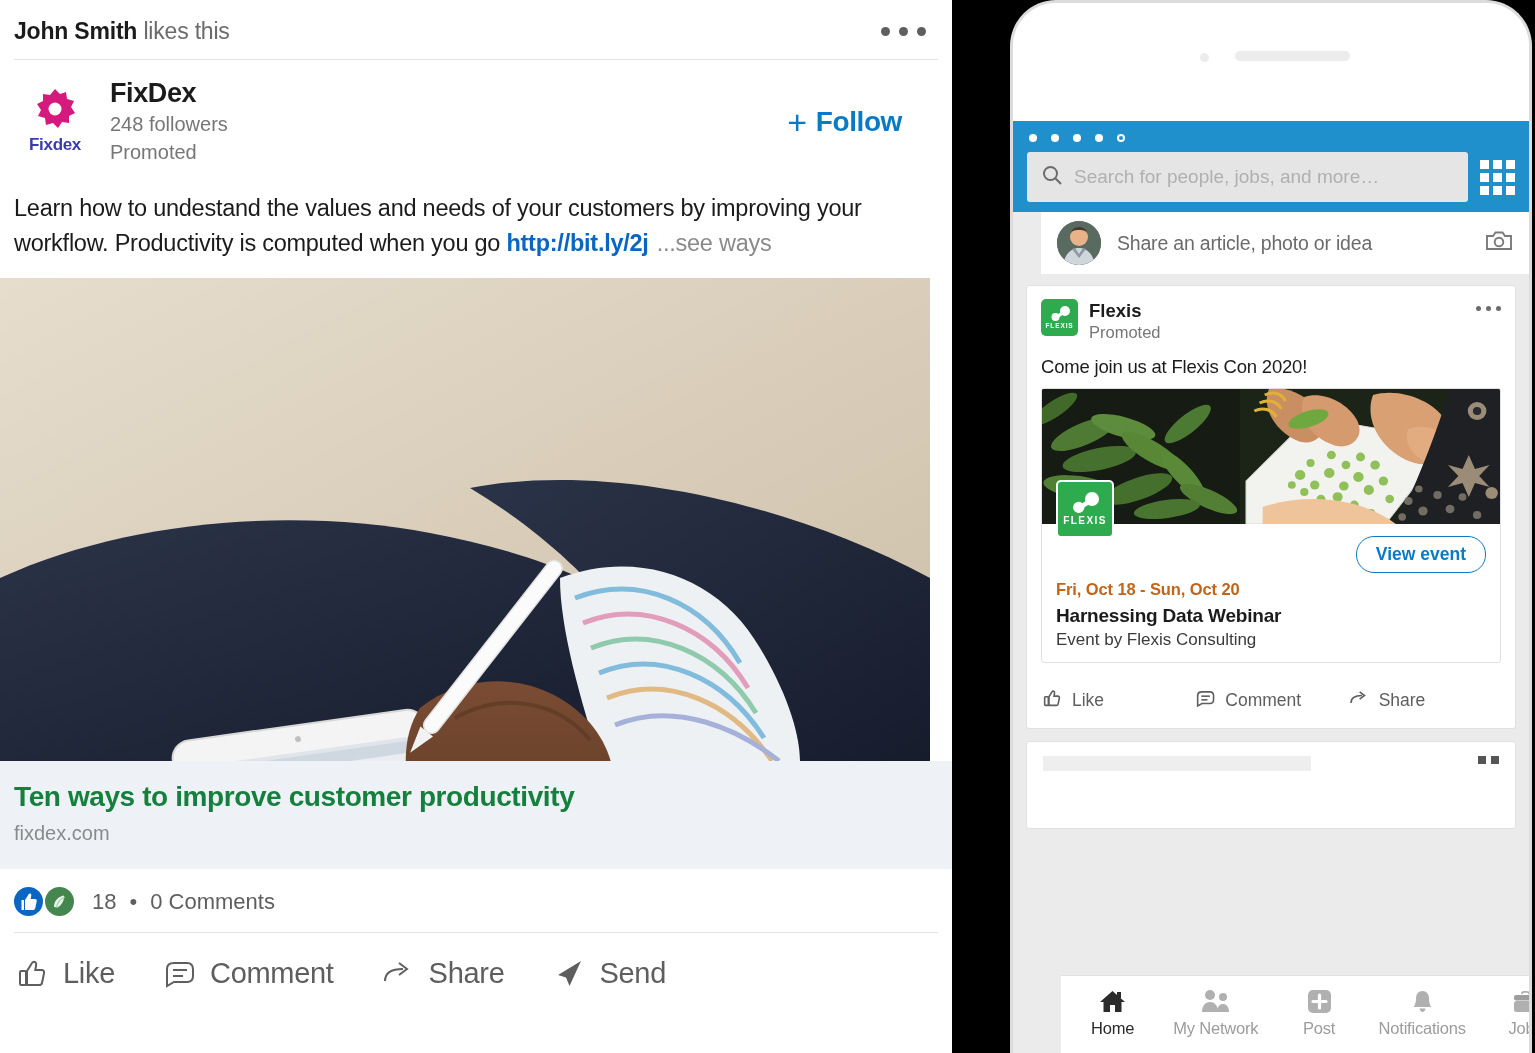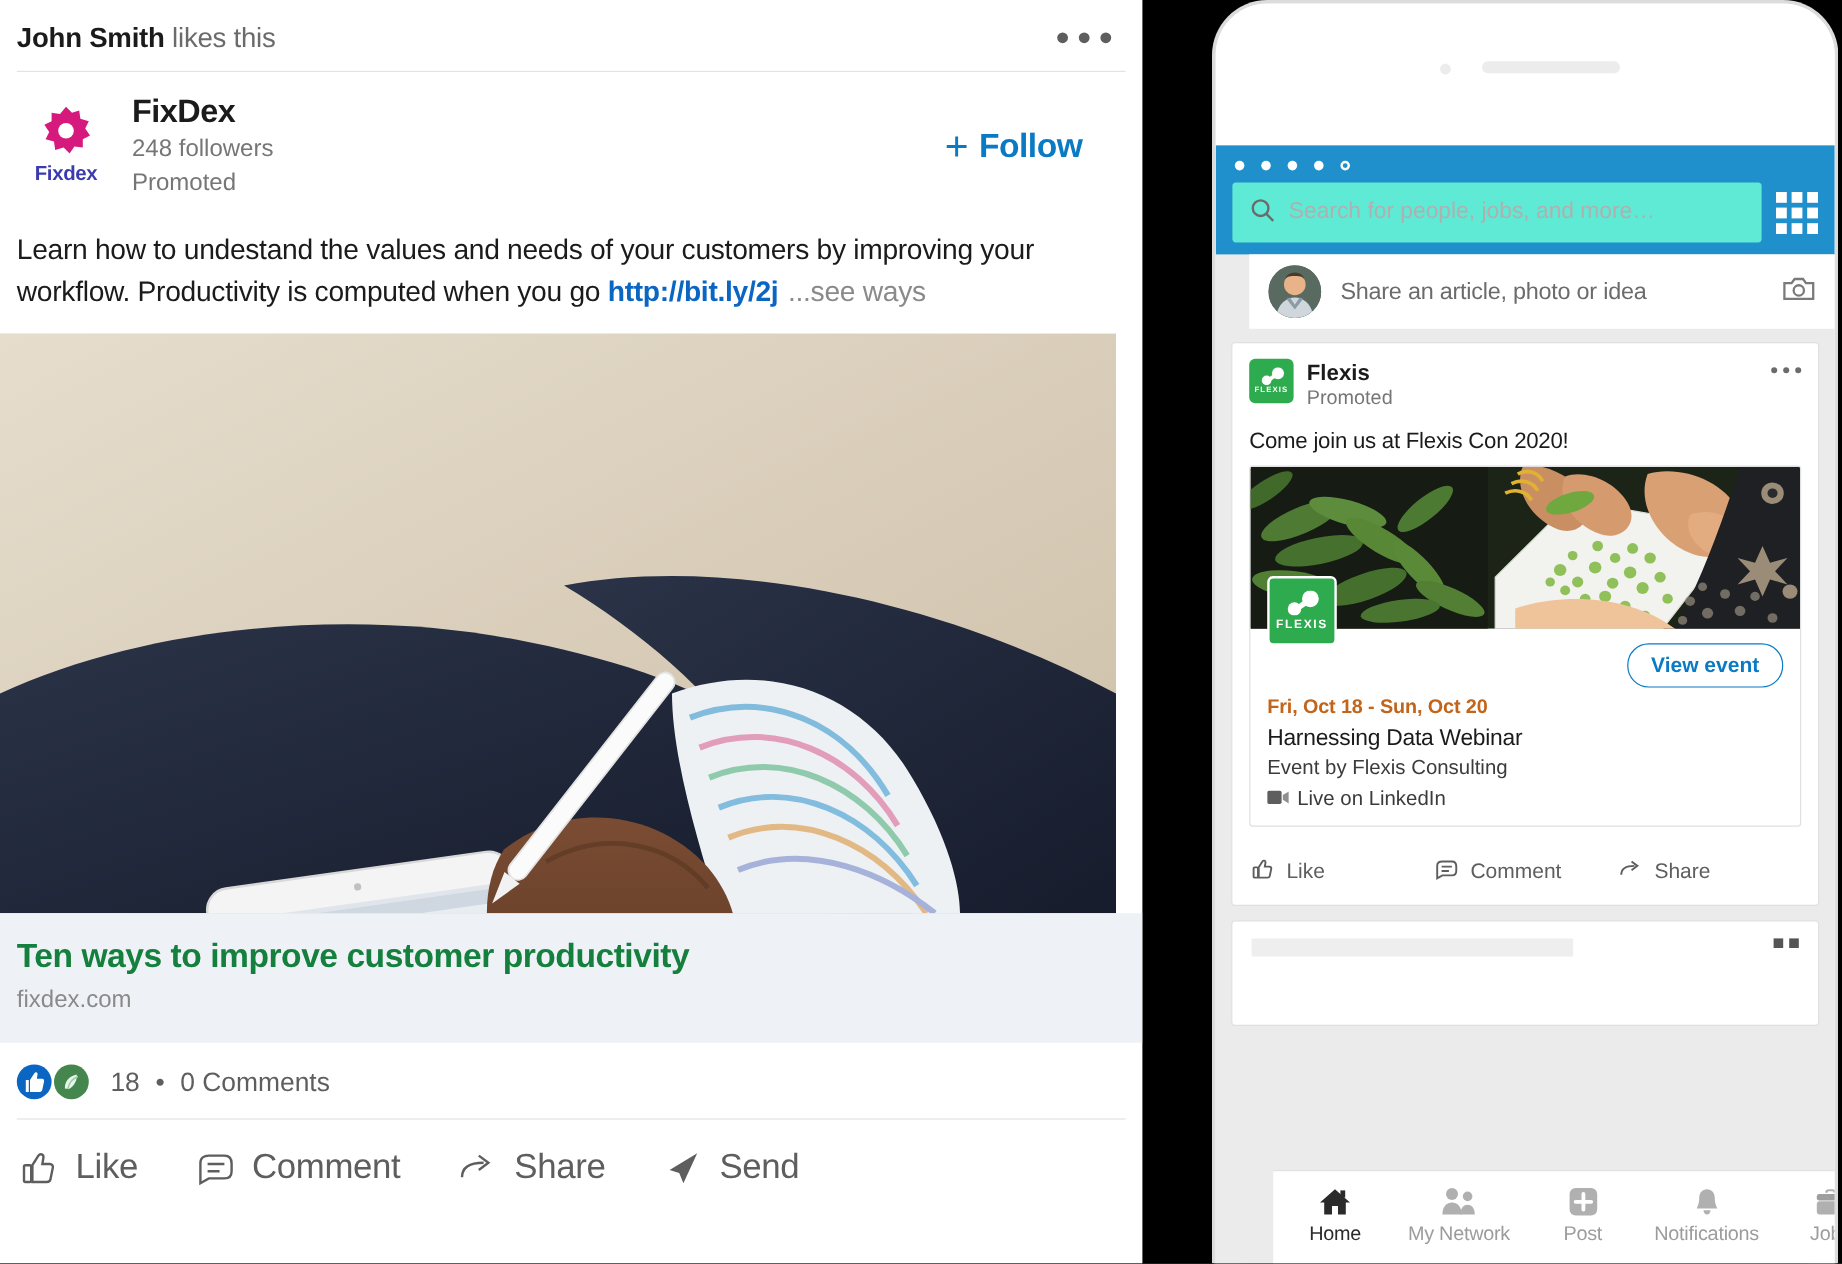--- a/index.html
+++ b/index.html
@@ -107,21 +107,21 @@
     border-radius: 5px; background: #ececec;
   }
   .phone-screen { height: 932px; background: #ebebeb; position: relative; overflow: hidden; }
 
   .app-header { background: #2090cc; padding: 9px 14px 10px 14px; }
   .dots { display: flex; gap: 14px; padding: 4px 2px 10px 2px; }
   .dots i { width: 8px; height: 8px; border-radius: 50%; background: #fff; display: block; }
   .dots i.hollow { background: transparent; border: 2px solid #fff; width: 8px; height: 8px; }
   .search-line { display: flex; align-items: center; gap: 12px; }
   .search-box {
-    flex: 1; background: #5eead4; border-radius: 3px; height: 50px;
+    flex: 1; background: #e5e5e5; border-radius: 3px; height: 50px;
     display: flex; align-items: center; padding: 0 14px; gap: 11px;
   }
   .search-box input {
     border: none; outline: none; flex: 1; font-size: 19px; color: #4a4a4a;
     font-family: "Liberation Sans", sans-serif; background: transparent;
   }
   .search-box input::placeholder { color: #b0b0b0; }
   .grid-icon { display: grid; grid-template-columns: repeat(3, 9px); gap: 4px; flex: none; cursor: pointer; }
   .grid-icon i { width: 9px; height: 9px; background: #fff; display: block; }
 
@@ -165,21 +165,21 @@
     border: 2px solid #fff;
   }
   .event-logo .fw { font-size: 10px; font-weight: bold; color: #fff; letter-spacing: 1.4px; margin-top: 2px; }
   .view-event {
     position: absolute; right: 14px; top: 12px;
     border: 1px solid #0a7ac4; color: #0a7ac4; background: #fff;
     border-radius: 18px; padding: 7px 19px; font-size: 17.5px; font-weight: bold;
     cursor: pointer; font-family: "Liberation Sans", sans-serif;
   }
   .event-date { padding-top: 56px; font-size: 16.5px; font-weight: bold; color: #c2641a; letter-spacing: -0.1px; }
-  .event-title { font-size: 19px; font-weight: normal; color: #1b1b1b; margin-top: 6px; letter-spacing: -0.2px; }
+  .event-title { font-size: 19px; font-weight: bold; color: #1b1b1b; margin-top: 6px; letter-spacing: -0.2px; }
   .event-by { font-size: 17px; color: #3b3b3b; margin-top: 3px; }
   .event-live { display: flex; align-items: center; gap: 7px; margin-top: 6px; }
   .event-live span { font-size: 17px; color: #3b3b3b; }
   .attendees { display: flex; align-items: center; gap: 10px; margin-top: 12px; }
   .att-faces { display: flex; flex: none; }
   .att-face {
     width: 26px; height: 26px; border-radius: 50%; border: 2px solid #fff; overflow: hidden;
     background: #7a8c9a;
   }
   .att-face:nth-child(2) { margin-left: -9px; }
@@ -626,29 +626,20 @@
                   <circle cx="17" cy="5" r="5" fill="#fff"></circle>
                   <circle cx="7.5" cy="11" r="4" fill="#fff"></circle>
                   <path d="M5 12 L17 3 L19 6 L7 14 Z" fill="#fff"></path>
                 </svg>
                 <div class="fw">FLEXIS</div>
               </div>
               <button class="view-event">View event</button>
               <div class="event-date">Fri, Oct 18 - Sun, Oct 20</div>
               <div class="event-title">Harnessing Data Webinar</div>
               <div class="event-by">Event by Flexis Consulting</div>
-              <div class="event-live">
-                <span>
-                  <svg width="18" height="13" viewBox="0 0 18 13">
-                      <rect x="0" y="1" width="12" height="11" rx="1.5" fill="#5e5e5e"></rect>
-                      <path d="M13 4.5 L18 1.5 L18 11.5 L13 8.5 Z" fill="#8f8f8f"></path>
-                    </svg>
-                </span>
-                <span>Live on LinkedIn</span>
-              </div>
             </div>
           </div>
 
           <div class="pc-actions">
             <div class="pc-action">
               <span>
                 <svg width="22" height="22" viewBox="0 0 36 36" fill="none" stroke="#5e5e5e" stroke-width="2.6">
                     <path d="M13 30 L13 16 L18 8 C19.6 5.8 22.6 7 22.2 9.6 L21.3 15 L27.5 15 C29.4 15 30.5 16.5 30 18.2 L28 28 C27.7 29.4 26.5 30 25 30 Z"></path>
                     <rect x="6" y="16" width="6" height="14" rx="1.2"></rect>
                   </svg>

